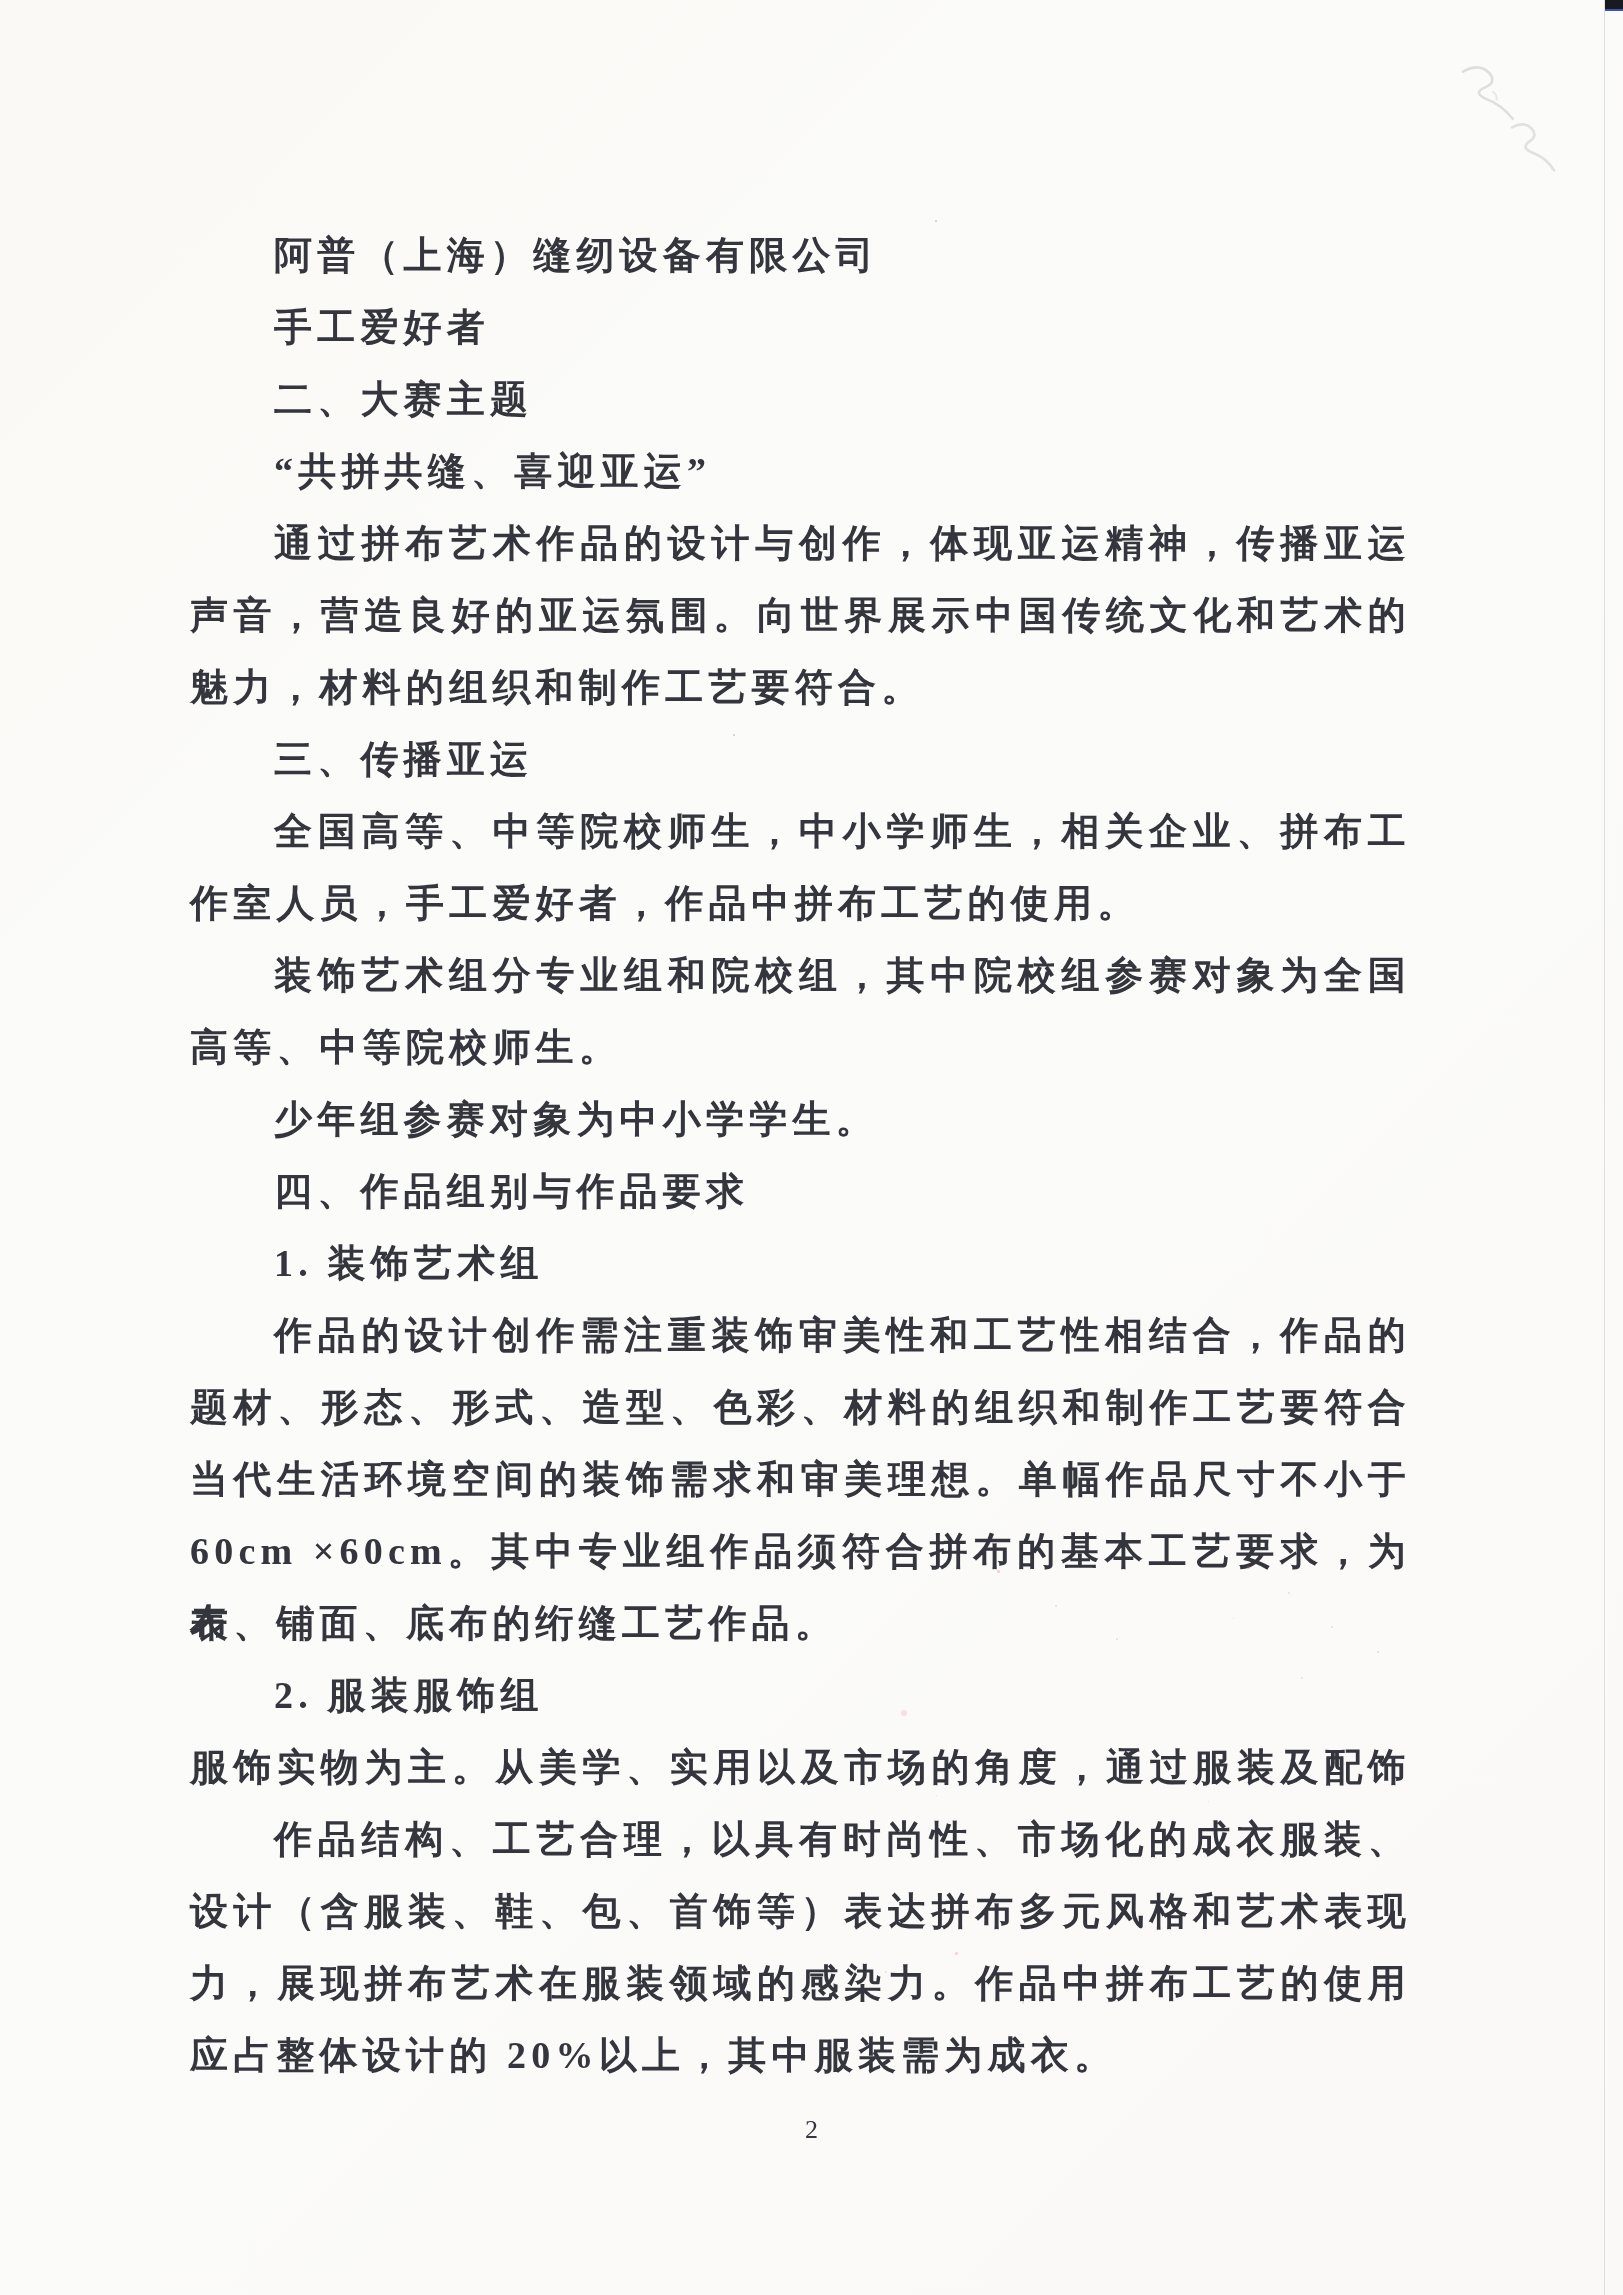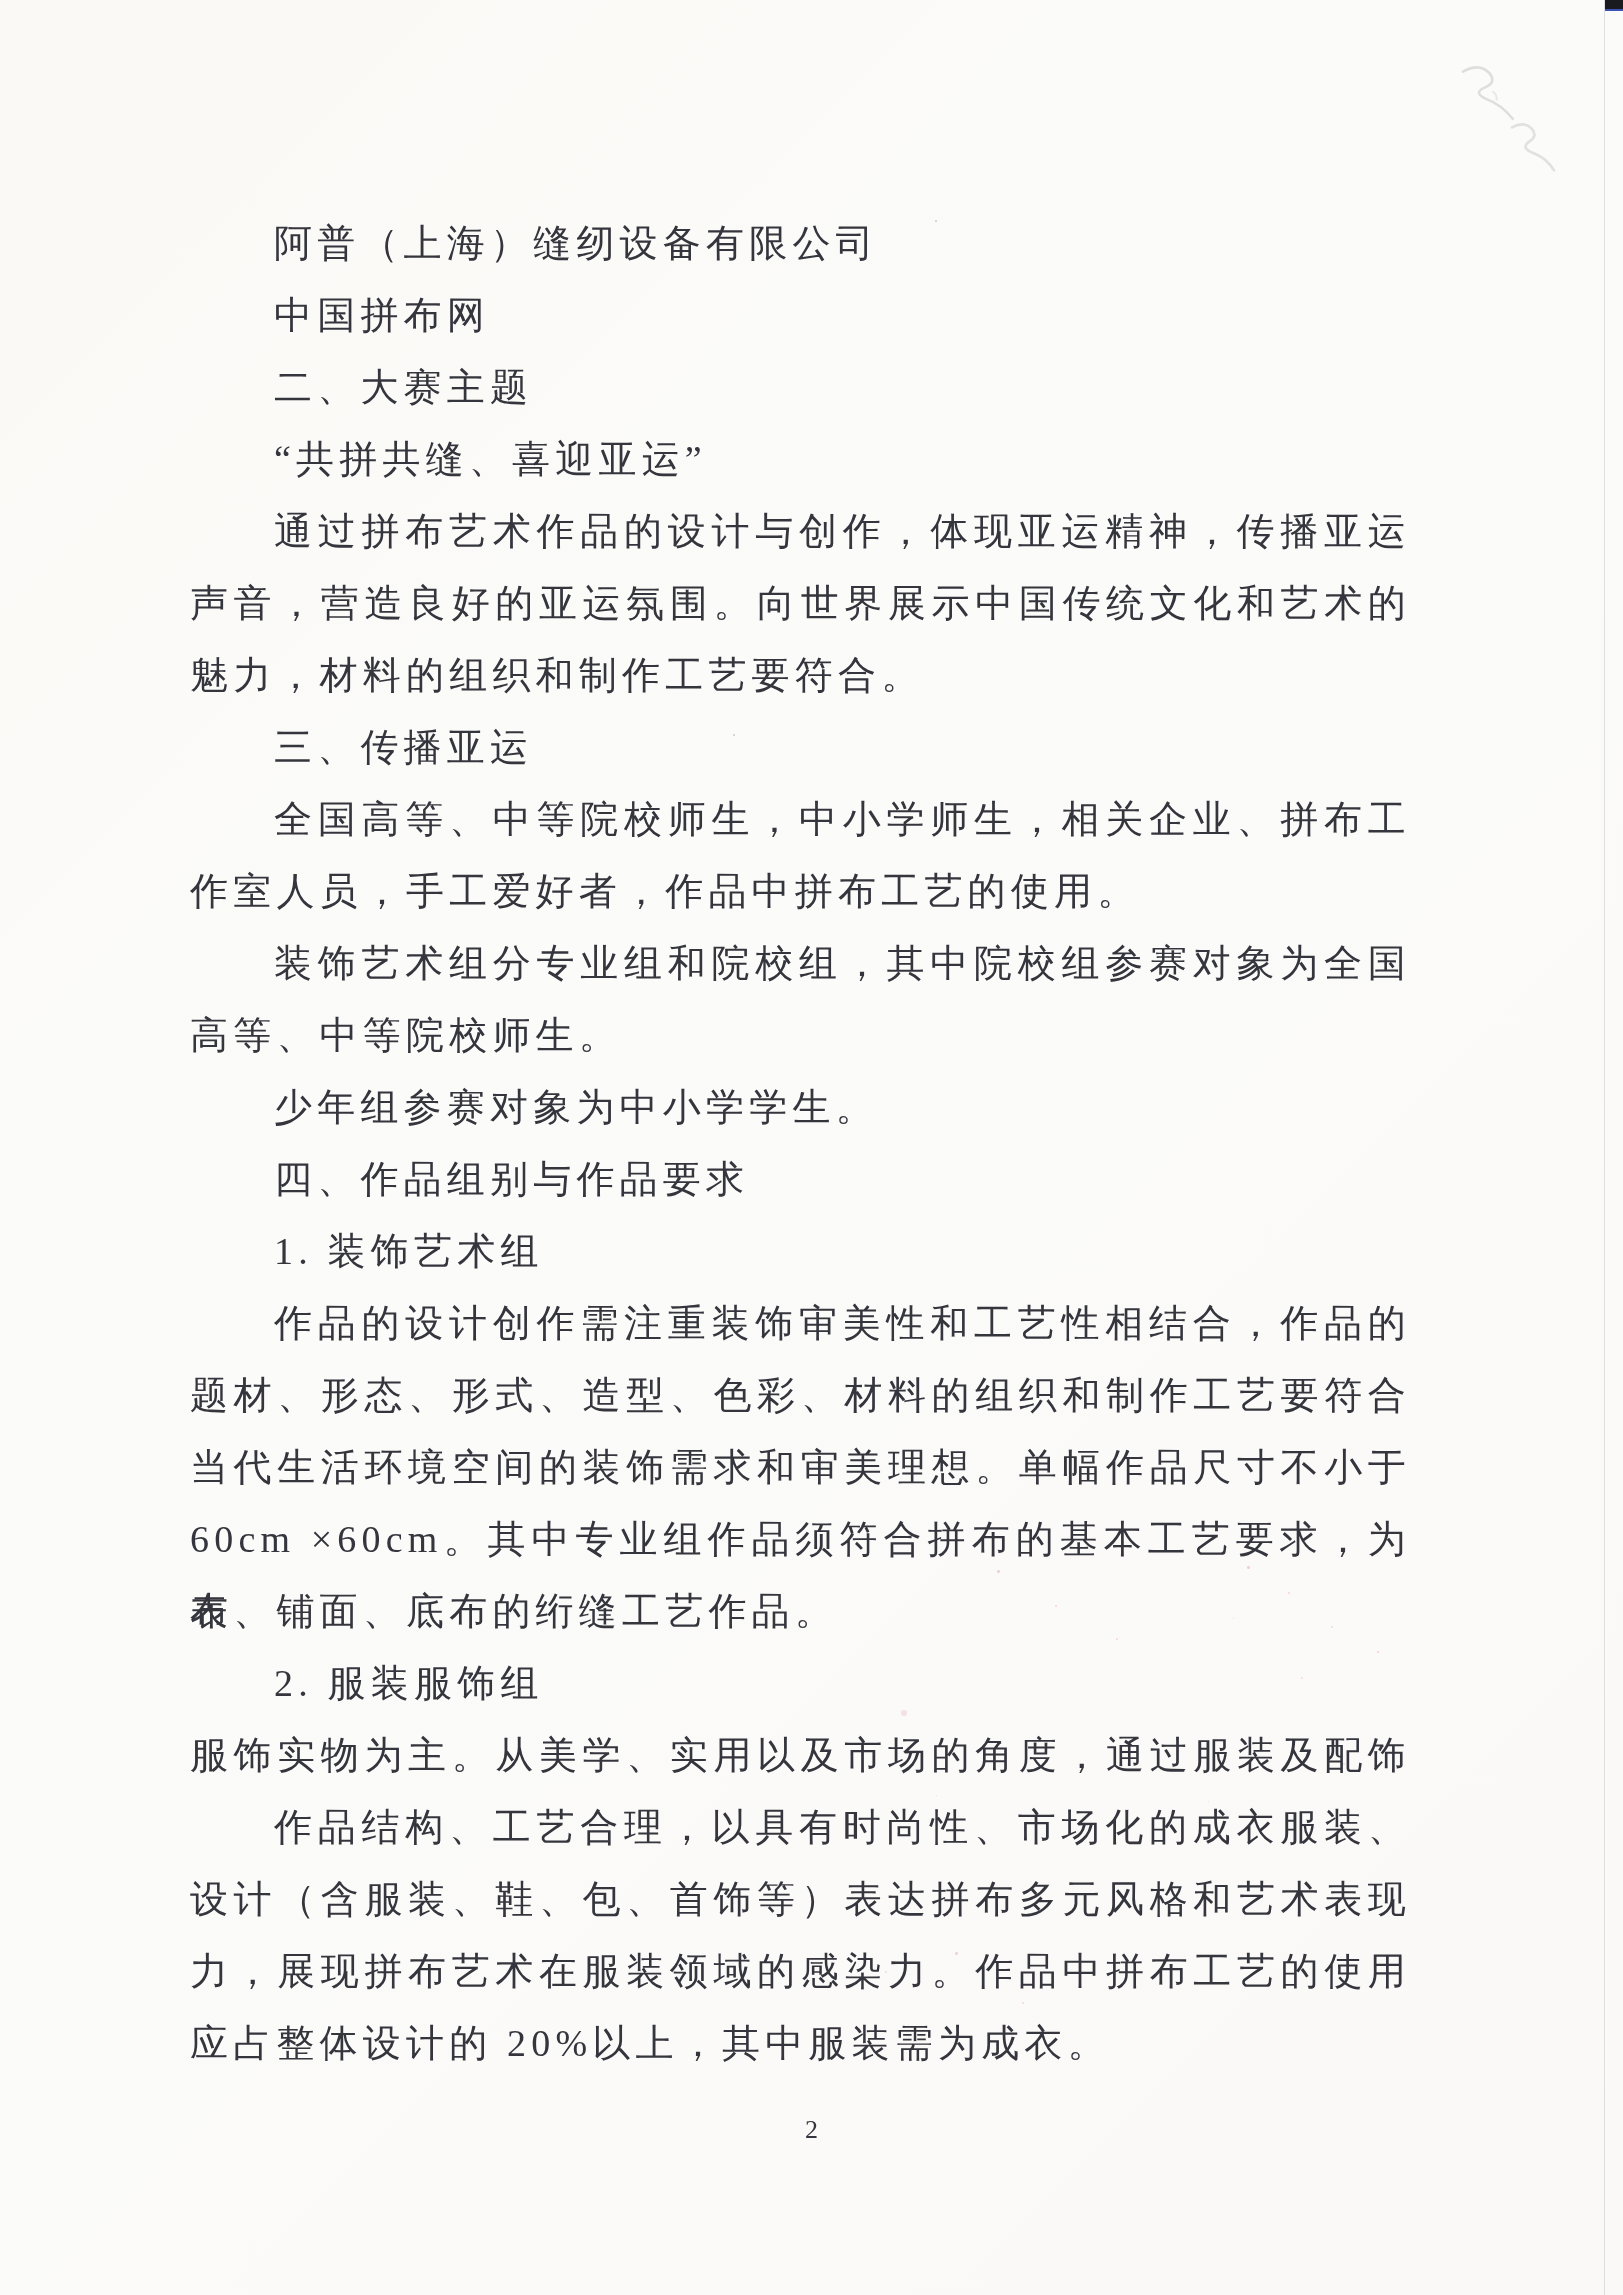--- a/index.html
+++ b/index.html
@@ -1,39 +1,39 @@
 <!DOCTYPE html>
 <html style="font-size:10.5px"><head>
 <meta charset="utf-8">
 <style>
   html,body{margin:0;padding:0;}
   body{width:1623px;height:2295px;font-family:"Liberation Serif","DejaVu Serif",serif;}
   #page{position:relative;width:1623px;height:2295px;overflow:hidden;
         background:linear-gradient(135deg,#faf9f6 0%,#fbfbf9 40%,#faf9f7 100%);}
-  #text-block{position:absolute;left:190px;top:207px;width:1221px;}
+  #text-block{position:absolute;left:190px;top:219px;width:1221px;font-weight:bold;}
   .line{height:72px;line-height:72px;font-size:38px;letter-spacing:5.2px;
         white-space:normal;}
   .indent{padding-left:84px;}
   .just{text-align:justify;text-align-last:justify;}
   .pagenum{position:absolute;left:0;top:2115px;width:1623px;text-align:center;
            font-size:26px;letter-spacing:0;}
   .corner-black{position:absolute;right:0;top:0;width:18.3px;height:8.5px;}
   .corner-blue{position:absolute;right:0;top:8.5px;width:18.3px;height:2.6px;}
   .scan-vline{position:absolute;left:1604px;top:0;width:1.3px;height:2295px;}
   .speck{position:absolute;border-radius:50%;}
   .smudge{position:absolute;left:1427px;top:52px;}
 </style>
 </head>
 <body>
 
 <div id="page" style="color: rgb(52, 53, 61);">
 
   <div id="text-block">
       <div class="line indent">阿普（上海）缝纫设备有限公司</div>
-      <div class="line indent">中国拼布网</div>
+      <div class="line indent">手工爱好者</div>
       <div class="line indent">二、大赛主题</div>
       <div class="line indent">“共拼共缝、喜迎亚运”</div>
       <div class="line indent just">通过拼布艺术作品的设计与创作，体现亚运精神，传播亚运</div>
       <div class="line just">声音，营造良好的亚运氛围。向世界展示中国传统文化和艺术的</div>
       <div class="line">魅力，材料的组织和制作工艺要符合。</div>
       <div class="line indent">三、传播亚运</div>
       <div class="line indent just">全国高等、中等院校师生，中小学师生，相关企业、拼布工</div>
       <div class="line">作室人员，手工爱好者，作品中拼布工艺的使用。</div>
       <div class="line indent just">装饰艺术组分专业组和院校组，其中院校组参赛对象为全国</div>
       <div class="line">高等、中等院校师生。</div>

